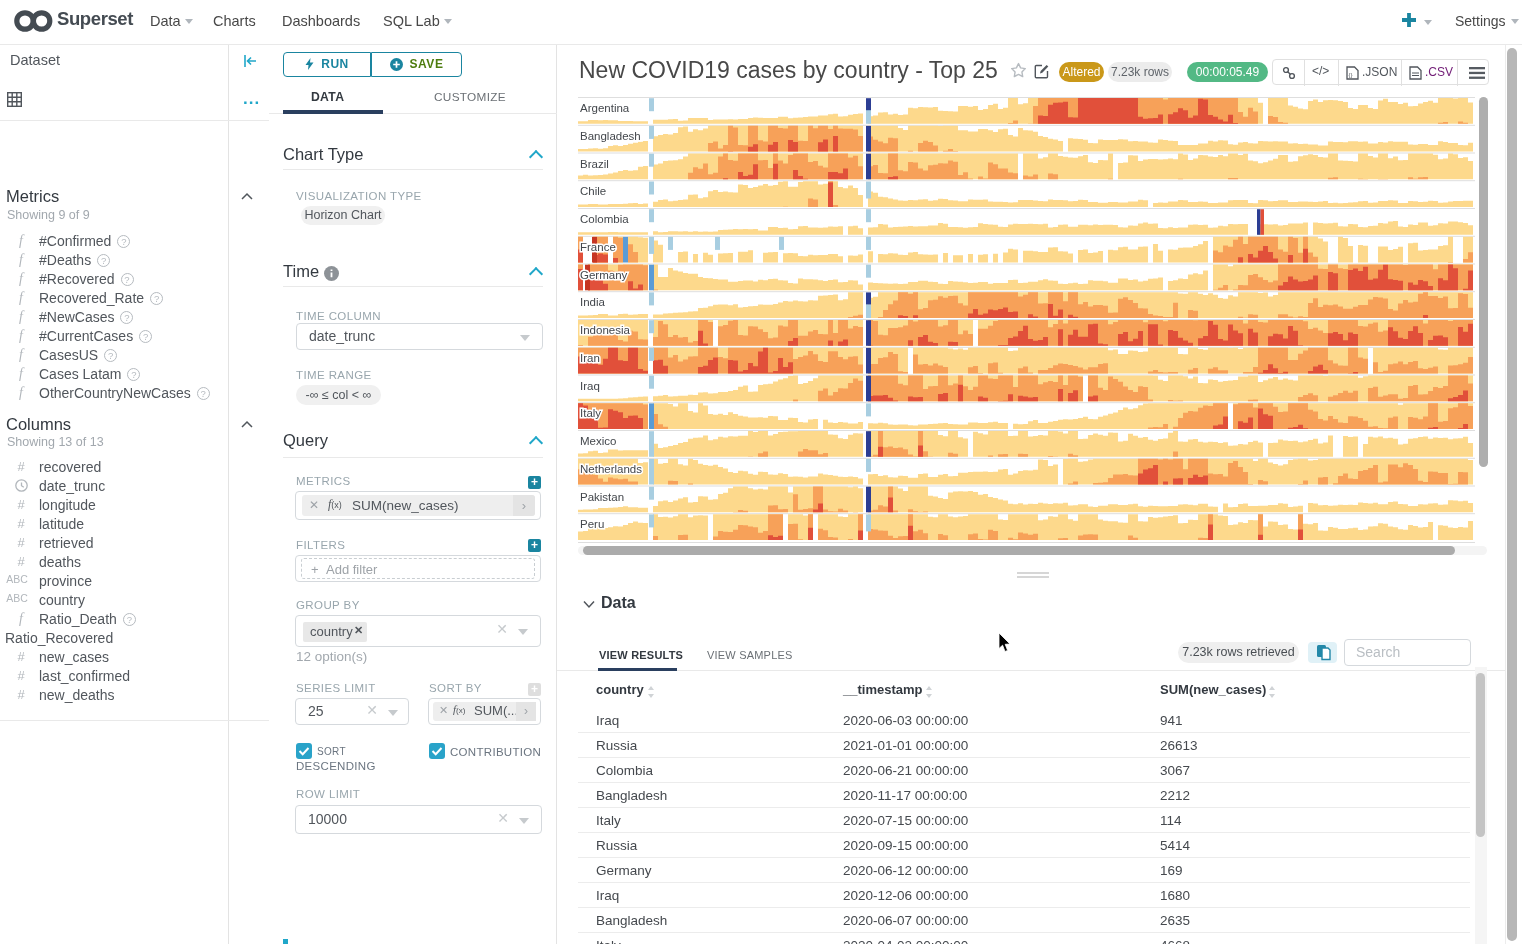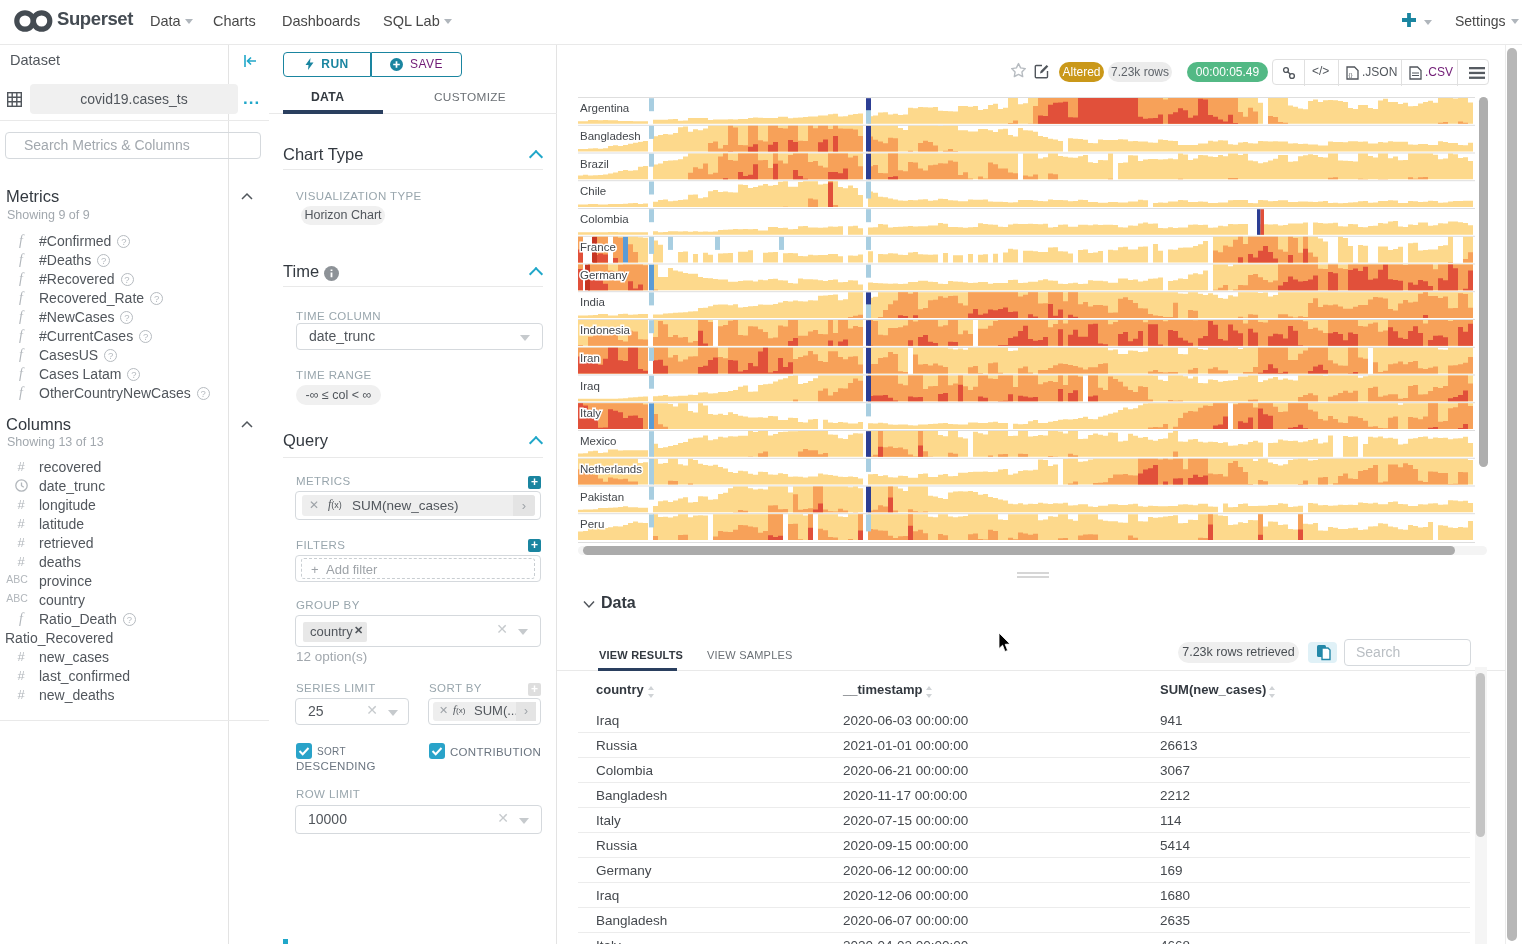--- a/index.html
+++ b/index.html
@@ -73,27 +73,23 @@
   <div class="abs" style="left:10px;top:7px;font-size:14.5px;color:#51565c">Dataset</div>
   <svg class="abs" style="left:243px;top:8px" width="16" height="16" viewBox="0 0 16 16">
     <path d="M2 2 V14" stroke="#20a7c9" stroke-width="1.6"></path>
     <path d="M13 8 H5 M8 4.5 L4.5 8 L8 11.5" stroke="#20a7c9" stroke-width="1.6" fill="none"></path>
   </svg>
 
   <svg class="abs" style="left:7px;top:47px" width="15" height="15" viewBox="0 0 15 15">
     <rect x="0.7" y="0.7" width="13.6" height="13.6" fill="none" stroke="#51565c" stroke-width="1.4"></rect>
     <path d="M0.7 5.2 H14.3 M0.7 9.8 H14.3 M5.2 0.7 V14.3 M9.8 0.7 V14.3" stroke="#51565c" stroke-width="1.4"></path>
   </svg>
-  <div class="abs" style="left:30px;top:39px;width:208px;height:30px;background:#f0f0f0;border-radius:4px;
-       font-size:14px;color:#51565c;text-align:center;line-height:30px">covid19.cases_ts</div>
   <div class="abs" style="left:243px;top:44px;color:#20a7c9;font-size:17px;font-weight:700;letter-spacing:1px">...</div>
   <div class="abs" style="left:0;top:75px;width:269px;border-top:1px solid #e9e9e9"></div>
 
-  <div class="abs" style="left:5px;top:87px;width:256px;height:27px;border:1px solid #d5d9dd;border-radius:4px;
-       font-size:14px;color:#a2a8ae;line-height:25px;padding-left:18px">Search Metrics &amp; Columns</div>
 
   <div class="abs" style="left:6px;top:142px;font-size:16.5px;color:#333940">Metrics</div>
   <svg class="abs" style="left:241px;top:147px" width="12" height="8" viewBox="0 0 12 8">
         <path d="M1 7 L6 2 L11 7" stroke="#51565c" stroke-width="1.5" fill="none"></path>
       </svg>
   <div class="abs" style="left:7px;top:163px;font-size:12.5px;color:#a2a8ae">Showing 9 of 9</div>
   <div class="srow" style="top:188px">
         <span class="icon" style="font-family:'Liberation Serif',serif;font-style:italic;font-size:14px">f</span>
         <span class="lbl">#Confirmed<span class="qmark">?</span></span>
       </div>
@@ -193,21 +189,21 @@
 </div>
 
 <div id="ctrl">
 
   <div class="abs" style="left:14px;top:7px;width:88px;height:25px;border:1px solid #1a85a0;border-radius:4px 0 0 4px;
      color:#1a85a0;font-size:12px;font-weight:700;letter-spacing:0.5px;text-align:center;line-height:23px">
      <svg width="9" height="12" viewBox="0 0 9 12" style="vertical-align:-2px;margin-right:7px">
           <path d="M5.5 0 L0.5 7 H3.5 L3 12 L8.5 4.5 H5 Z" fill="#1a85a0"></path>
         </svg>RUN</div>
   <div class="abs" style="left:102px;top:7px;width:91px;height:25px;border:1px solid #1a85a0;border-radius:0 4px 4px 0;
-     color:#701a75;font-size:12px;font-weight:400;letter-spacing:0.5px;text-align:center;line-height:23px">
+     color:#4d7c0f;font-size:12px;font-weight:700;letter-spacing:0.5px;text-align:center;line-height:23px">
      <svg width="13" height="13" viewBox="0 0 13 13" style="vertical-align:-2.5px;margin-right:7px">
           <circle cx="6.5" cy="6.5" r="6.5" fill="#1a85a0"></circle>
           <path d="M6.5 3.2 V9.8 M3.2 6.5 H9.8" stroke="#fff" stroke-width="1.7"></path>
         </svg>SAVE</div>
 
   <div class="abs" style="left:42px;top:44.5px;font-size:12.2px;font-weight:700;color:#333940;letter-spacing:0.3px">DATA</div>
   <div class="abs" style="left:165px;top:45px;font-size:11.8px;color:#6b7075;letter-spacing:0.3px">CUSTOMIZE</div>
   <div class="abs" style="left:0;top:68px;width:288px;border-top:1px solid #e9e9e9"></div>
   <div class="abs" style="left:14px;top:65px;width:100px;height:4px;background:#2a3f5f"></div>
 
@@ -303,20 +299,21 @@
   <div class="seclabel abs" style="left:27px;top:743px">ROW LIMIT</div>
   <div class="selbox" style="left:26px;top:760px;width:247px;height:29px">
     <div class="abs" style="left:12px;top:5px;font-size:14px;color:#51565c">10000</div>
     <div class="clearx" style="right:32px;top:4px">✕</div>
     <div class="ddcaret" style="right:12px;top:12px"></div>
   </div>
   <div class="abs" style="left:14px;top:894px;width:5px;height:5px;background:#20a7c9"></div>
 </div>
 
 <div id="main">
+  <div class="abs" style="left:22px;top:12px;font-size:23px;color:#484848">New COVID19 cases by country - Top 25</div>
 
   <svg class="abs" style="left:453px;top:17px" width="17" height="17" viewBox="0 0 17 17">
     <path d="M8.5 1.6 L10.6 5.9 L15.3 6.6 L11.9 9.9 L12.7 14.6 L8.5 12.4 L4.3 14.6 L5.1 9.9 L1.7 6.6 L6.4 5.9 Z" fill="none" stroke="#b6bbc0" stroke-width="1.4" stroke-linejoin="round"></path>
   </svg>
 
   <svg class="abs" style="left:477px;top:18px" width="16" height="16" viewBox="0 0 16 16">
     <path d="M13.5 8 V13.7 a1 1 0 0 1 -1 1 H2.3 a1 1 0 0 1 -1 -1 V3.5 a1 1 0 0 1 1 -1 H8" fill="none" stroke="#51565c" stroke-width="1.4"></path>
     <path d="M6 10.5 L6.6 8 L12.6 1.9 L14.3 3.6 L8.3 9.7 Z" fill="#51565c"></path>
   </svg>
 

